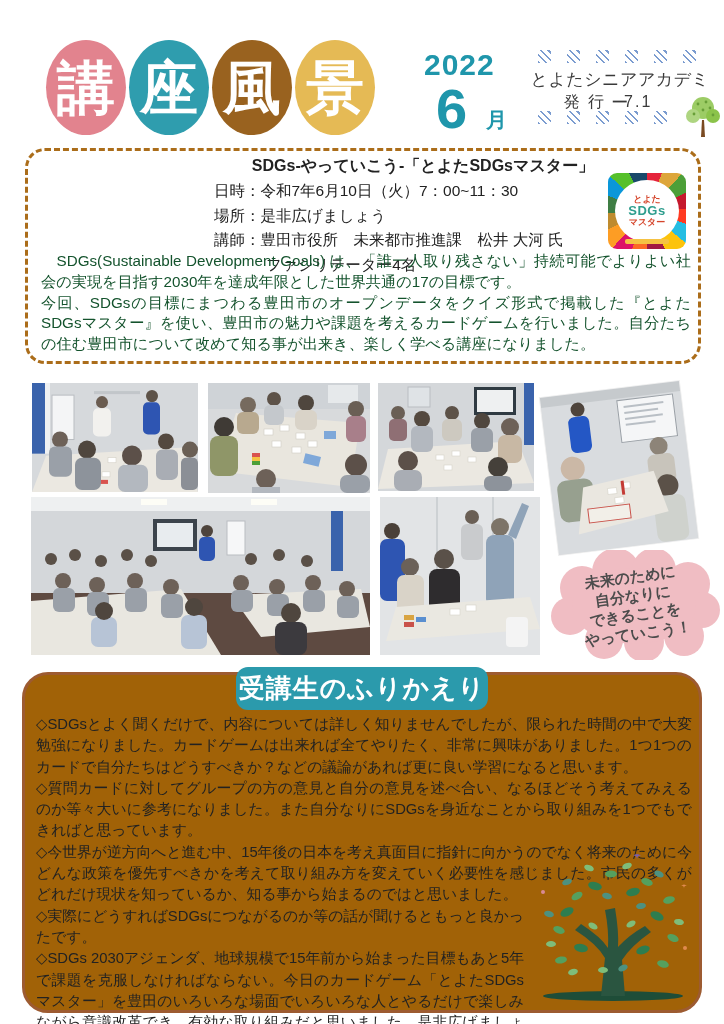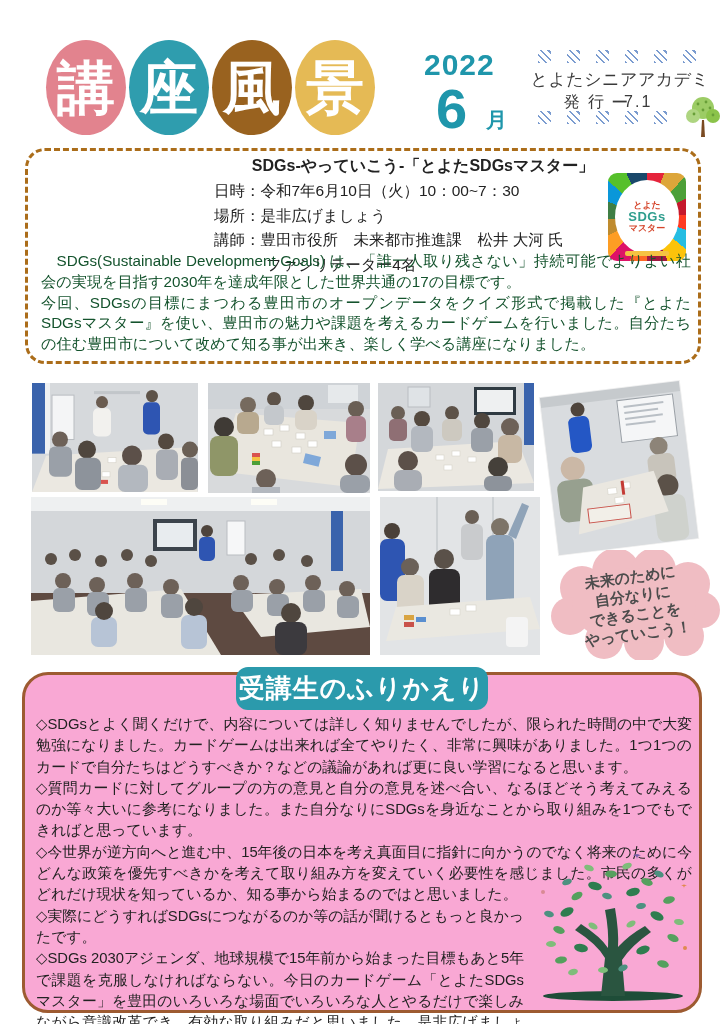--- a/index.html
+++ b/index.html
@@ -53,21 +53,21 @@
   }
   .course-details { position:absolute; left:186px; top:28px; font-size:15.5px; line-height:24.5px; color:#222; }
   .course-details .indent { padding-left:52px; }
   .course-paragraph {
     position:absolute; left:13px; top:100px; width:650px;
     font-size:15.2px; line-height:20.8px; color:#14532d;
     text-align:justify; white-space:pre-line;
   }
   
   .sdgs-logo {
-    position:absolute; left:580px; top:22px; width:78px; height:88px;
+    position:absolute; left:580px; top:22px; width:78px; height:76px;
     border-radius:9px; padding:7px;
     background:conic-gradient(#e5243b 0 6%,#dda63a 6% 12%,#4c9f38 12% 18%,#c5192d 18% 24%,#ff3a21 24% 30%,#26bde2 30% 36%,#fcc30b 36% 43%,#a21942 43% 50%,#fd6925 50% 56%,#dd1367 56% 62%,#fd9d24 62% 68%,#bf8b2e 68% 74%,#3f7e44 74% 81%,#0a97d9 81% 87%,#56c02b 87% 93%,#19486a 93% 100%);
   }
   .sdgs-logo-inner {
     width:100%; height:100%; background:#fff; border-radius:50%;
     display:flex; flex-direction:column; align-items:center; justify-content:center;
     line-height:1.05;
   }
   .sdgs-logo-top, .sdgs-logo-bottom { font-size:9px; font-weight:700; color:#d5452b; }
   .sdgs-logo-mid { font-size:13px; font-weight:700; color:#2f9e8e; letter-spacing:0.5px; }
@@ -93,21 +93,21 @@
     position:absolute; inset:0; display:flex; flex-direction:column;
     align-items:center; justify-content:center; gap:0;
     transform:rotate(-8deg);
     font-size:15px; font-weight:700; color:#4c4c4c; line-height:19px;
     text-align:center;
   }
 
   
   .review-box {
     position:absolute; left:22px; top:672px; width:680px; height:341px;
-    border:3.5px solid #9d5b31; border-radius:26px; background:#f9a8d4;
+    border:3.5px solid #9d5b31; border-radius:26px; background:#a16207;
   }
   .review-badge {
     position:absolute; left:50%; top:-8px; transform:translateX(-50%);
     width:252px; height:43px; background:#2b9aac; border-radius:12px;
     color:#fff; font-size:26px; font-weight:700; text-align:center; line-height:43px; letter-spacing:1px;
   }
   .review-body {
     position:absolute; left:11px; right:7px; top:39px; bottom:4px;
     font-size:14.8px; line-height:21.3px; color:#222; text-align:justify;
   }
@@ -159,21 +159,21 @@
       <circle cx="26" cy="14" r="1.4"></circle>
         <circle cx="10" cy="20" r="1.4"></circle>
         <circle cx="29" cy="21" r="1.4"></circle>
     </g>
   </svg>
 </div>
 
 <div class="course-box">
   <div class="course-title">SDGs‐やっていこう‐「とよたSDGsマスター」</div>
   <div class="course-details">
-    <div>日時：令和7年6月10日（火）10：00~7：30</div>
+    <div>日時：令和7年6月10日（火）7：00~11：30</div>
     <div>場所：是非広げましょう</div>
     <div>講師：豊田市役所　未来都市推進課　松井 大河 氏</div>
     <div class="indent">ファシリテーター4名</div>
   </div>
   <div class="sdgs-logo">
     <div class="sdgs-logo-inner">
       <span class="sdgs-logo-top">とよた</span>
       <span class="sdgs-logo-mid">SDGs</span>
       <span class="sdgs-logo-bottom">マスター</span>
     </div>

